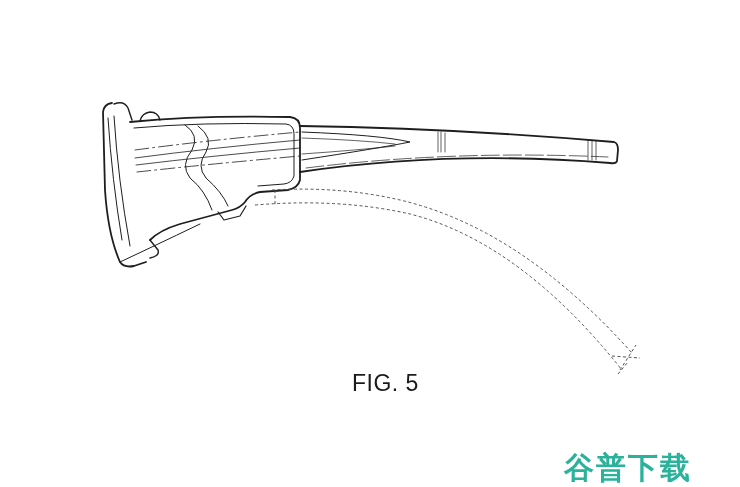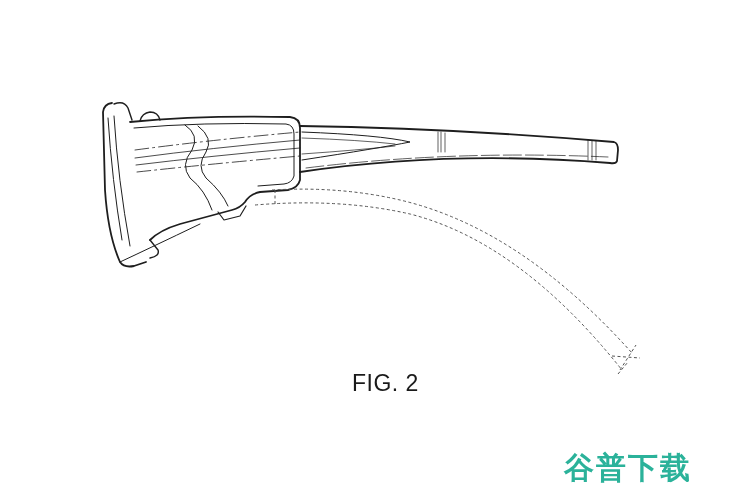--- a/index.html
+++ b/index.html
@@ -50,14 +50,14 @@
   </g>
 
   <g fill="none" stroke="#555555" stroke-width="1" stroke-dasharray="3 2.5">
     <path d="M272 190 Q340 186 400 200 Q520 228 632 353"></path>
     <path d="M255 205 Q340 198 410 214 Q520 242 622 370"></path>
     <path d="M275 190 L275 205"></path>
     <path d="M612 356 L640 358 M620 370 L636 345 M618 374 L628 362"></path>
   </g>
 </svg>
 
-<div class="fig-label">FIG. 2</div>
+<div class="fig-label">FIG. 5</div>
 <div class="watermark">谷普下载</div>
 
 </body></html>

